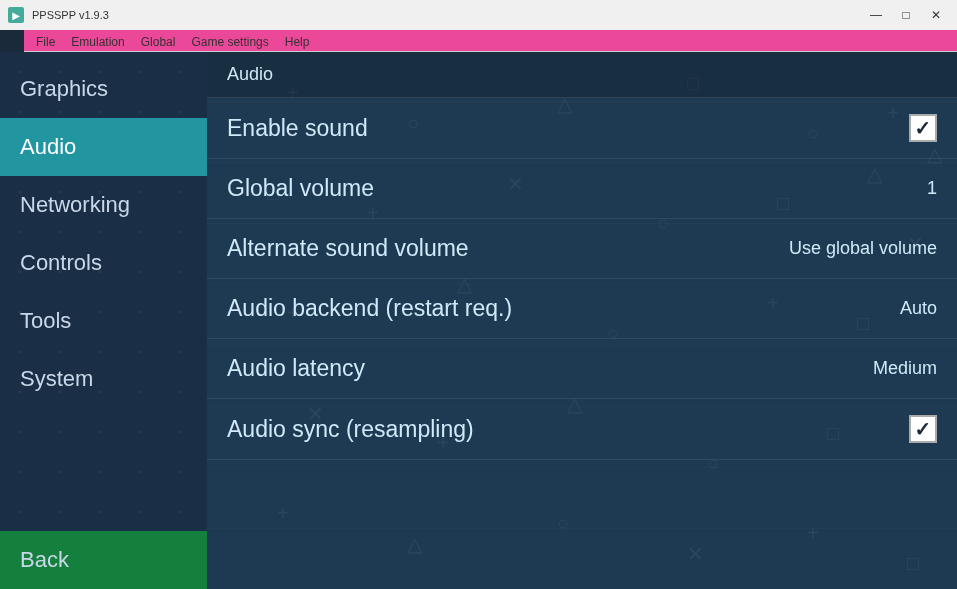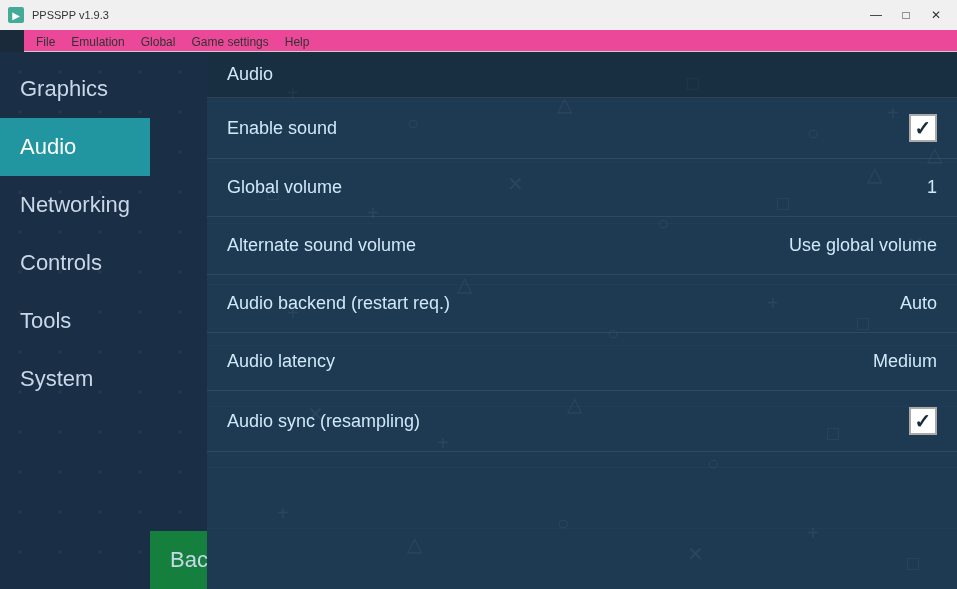--- a/index.html
+++ b/index.html
@@ -90,21 +90,21 @@
       display: flex;
       flex: 1;
       overflow: hidden;
     }
 
     
     .sidebar {
       width: 207px;
       background: #1a2e45;
       display: flex;
-      flex-direction: row;
+      flex-direction: column;
       flex-shrink: 0;
       position: relative;
       overflow: hidden;
     }
 
     .sidebar::before {
       content: '';
       position: absolute;
       inset: 0;
       background-image: 
@@ -207,21 +207,21 @@
       display: flex;
       align-items: center;
       justify-content: space-between;
       padding: 16px 20px;
       border-bottom: 1px solid rgba(255,255,255,0.08);
       cursor: pointer;
       min-height: 58px;
     }
 
     .setting-label {
-      font-size: 18px;
+      font-size: 23px;
       color: #d0e8f8;
     }
 
     .setting-value {
       font-size: 18px;
       color: #d0e8f8;
       text-align: right;
     }
 
     .checkbox {

